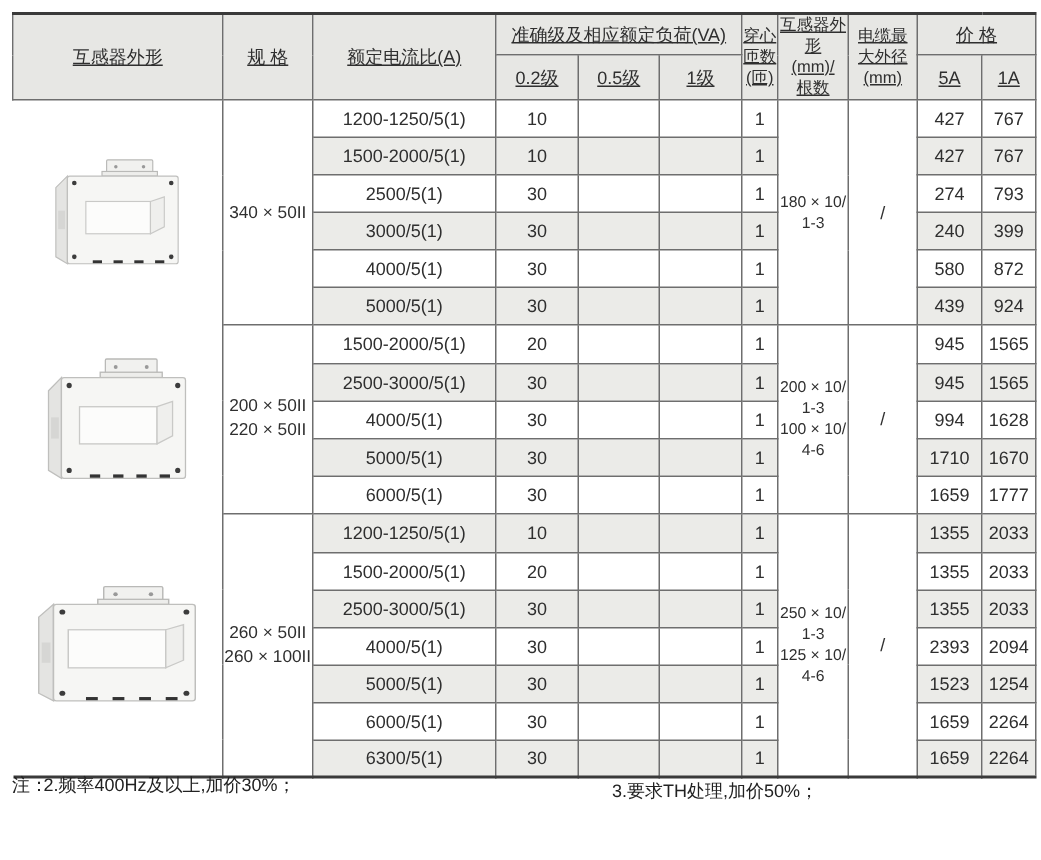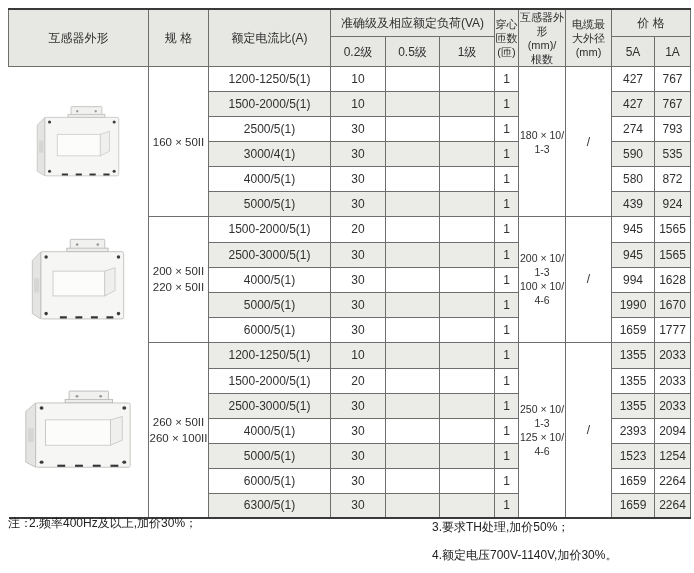--- a/index.html
+++ b/index.html
@@ -2,38 +2,38 @@
 <html><head>
 <meta charset="utf-8">
 <style>
   html,body{margin:0;padding:0;background:#fff;}
   .page{position:relative;width:694px;height:573px;background:#ffffff;overflow:hidden;
         font-family:"Liberation Sans","DejaVu Sans",sans-serif;color:#2f2f2f;}
   table.spec{position:absolute;left:8px;top:8px;width:682px;border-collapse:collapse;table-layout:fixed;
         border-top:2px solid #3a3a3a;border-bottom:2px solid #3a3a3a;}
   th,td{border:1px solid #6e6e6e;padding:0;margin:0;text-align:center;vertical-align:middle;
         font-weight:normal;overflow:hidden;}
-  thead th{background:#e7e7e4;font-size:12px;line-height:14px;}
+  thead th{background:#e7e7e4;font-size:12px;line-height:14px;text-decoration:underline;}
   tr.h1{height:25px;} tr.h2{height:27px;}
   tbody tr{height:25px;}
   tbody td{font-size:12px;background:#ffffff;}
   tr.alt td.c{background:#ebebe8;}
   td.imgcell{border:none;border-right:1px solid #6e6e6e;background:#fff;vertical-align:top;}
   .pre{white-space:pre-line;}
   th.small{font-size:11px;line-height:14px;margin-top:34px;}
   td.spec-cell{font-size:11.5px;line-height:16px;}
   td.busbar-cell{font-size:10.5px;line-height:14px;}
   .imgslot{display:flex;align-items:center;justify-content:center;}
   .slot1{height:150px;} .slot2{height:126px;} .slot3{height:174px;}
   .notes{position:absolute;left:8px;top:513px;width:684px;font-size:12px;color:#222;}
   .notes-left{position:absolute;left:0;top:0;padding-left:21px;width:392px;}
   .notes-left .prefix{position:absolute;left:0;top:0;line-height:21px;}
   .note-line{line-height:21px;white-space:nowrap;}
   .n1l2{padding-left:12px;}
-  .notes-right{position:absolute;left:424px;top:4px;}
+  .notes-right{position:absolute;left:400px;top:4px;}
   .notes-right .note-line{margin-bottom:7px;}
 </style>
 </head>
 <body>
 
 <div class="page">
 
 <table class="spec">
   <colgroup>
     <col style="width:140px">
@@ -134,21 +134,21 @@
                 <circle cx="112" cy="26" r="2" fill="#3c3c3c"></circle>
             <circle cx="28" cy="90" r="2" fill="#3c3c3c"></circle>
                 <circle cx="112" cy="90" r="2" fill="#3c3c3c"></circle>
             <rect x="44" y="93" width="8" height="2.5" fill="#333"></rect>
                 <rect x="62" y="93" width="8" height="2.5" fill="#333"></rect>
             <rect x="80" y="93" width="8" height="2.5" fill="#333"></rect>
                 <rect x="98" y="93" width="8" height="2.5" fill="#333"></rect>
           </svg>
         </div>
       </td>
-      <td class="spec-cell pre m" rowspan="6">160 × 50II</td>
+      <td class="spec-cell pre m" rowspan="6">340 × 50II</td>
       <td class="c">1200-1250/5(1)</td>
       <td class="c">10</td>
       <td class="c"></td>
       <td class="c"></td>
       <td class="c">1</td>
       <td class="busbar-cell pre m" rowspan="6">180 × 10/
 1-3</td>
       <td class="m" rowspan="6">/</td>
       <td class="c">427</td>
       <td class="c">767</td>
@@ -165,27 +165,27 @@
     <tr>
       <td class="c">2500/5(1)</td>
       <td class="c">30</td>
       <td class="c"></td>
       <td class="c"></td>
       <td class="c">1</td>
       <td class="c">274</td>
       <td class="c">793</td>
     </tr>
     <tr class="alt">
-      <td class="c">3000/4(1)</td>
-      <td class="c">30</td>
-      <td class="c"></td>
-      <td class="c"></td>
-      <td class="c">1</td>
-      <td class="c">590</td>
-      <td class="c">535</td>
+      <td class="c">3000/5(1)</td>
+      <td class="c">30</td>
+      <td class="c"></td>
+      <td class="c"></td>
+      <td class="c">1</td>
+      <td class="c">240</td>
+      <td class="c">399</td>
     </tr>
     <tr>
       <td class="c">4000/5(1)</td>
       <td class="c">30</td>
       <td class="c"></td>
       <td class="c"></td>
       <td class="c">1</td>
       <td class="c">580</td>
       <td class="c">872</td>
     </tr>
@@ -232,21 +232,21 @@
       <td class="c">1</td>
       <td class="c">994</td>
       <td class="c">1628</td>
     </tr>
     <tr class="alt">
       <td class="c">5000/5(1)</td>
       <td class="c">30</td>
       <td class="c"></td>
       <td class="c"></td>
       <td class="c">1</td>
-      <td class="c">1990</td>
+      <td class="c">1710</td>
       <td class="c">1670</td>
     </tr>
     <tr>
       <td class="c">6000/5(1)</td>
       <td class="c">30</td>
       <td class="c"></td>
       <td class="c"></td>
       <td class="c">1</td>
       <td class="c">1659</td>
       <td class="c">1777</td>
@@ -325,17 +325,16 @@
   </tbody>
 </table>
 
 <div class="notes">
   <div class="notes-left">
     <span class="prefix">注：</span>
     <div class="note-line">2.频率400Hz及以上,加价30%；</div>
   </div>
   <div class="notes-right">
     <div class="note-line">3.要求TH处理,加价50%；</div>
-    <div class="note-line">4.额定电压700V-1140V,加价30%。</div>
   </div>
 </div>
 
 </div>
 
 </body></html>

